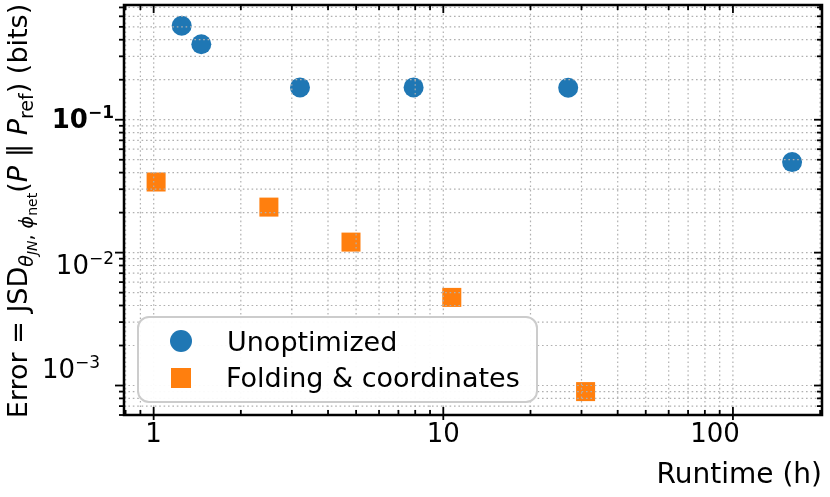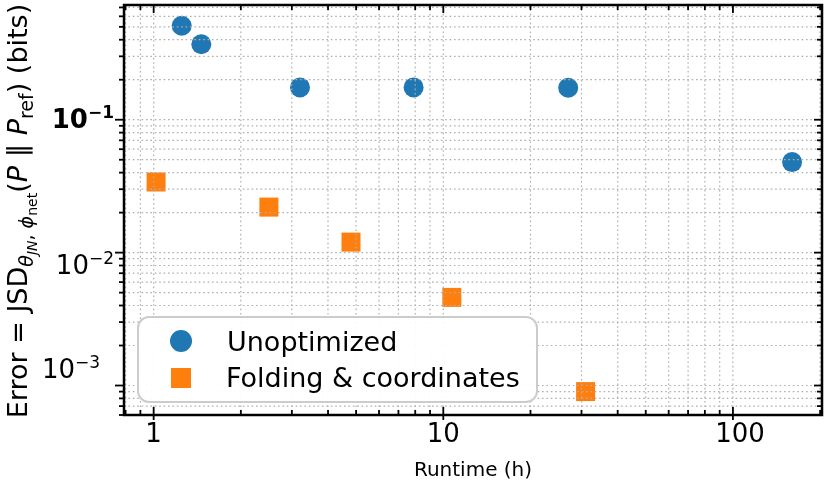--- a/index.html
+++ b/index.html
@@ -3,21 +3,21 @@
 <meta charset="utf-8">
 <style>
   html,body{margin:0;padding:0;background:#fff;}
   .figure{position:relative;width:830px;height:497px;background:#ffffff;
           font-family:"DejaVu Sans",sans-serif;color:#000;overflow:hidden;}
   .plot{position:absolute;left:124px;top:5px;width:698px;height:410px;}
   .plot svg{position:absolute;left:0;top:0;overflow:visible;}
   .xtick{position:absolute;top:419px;font-size:26px;transform:translateX(-50%);line-height:28px;}
   .ytick{position:absolute;left:28px;width:86px;text-align:right;font-size:26px;line-height:32px;}
   .ytick sup{font-size:17px;line-height:0;}
-  .xlabel{position:absolute;left:124px;top:457px;width:698px;text-align:center;font-size:20px;}
+  .xlabel{position:absolute;left:124px;top:457px;width:698px;text-align:right;font-size:28px;}
   .ylabel{position:absolute;left:21px;top:211px;white-space:nowrap;
           transform:translate(-50%,-50%) rotate(-90deg);font-size:27px;}
   .s-n{font-size:27px;}
   .s-i{font-size:27px;font-style:italic;}
   .s-sub{font-size:19px;vertical-align:-6px;}
   .s-sub-i{font-size:19px;vertical-align:-6px;font-style:italic;}
   .s-subsub{font-size:14px;vertical-align:-10px;}
   .s-subsub-i{font-size:14px;vertical-align:-10px;font-style:italic;}
   .legend{position:absolute;left:137px;top:316px;width:401px;height:87px;box-sizing:border-box;
           background:rgba(255,255,255,0.94);border:2px solid #cccccc;border-radius:12px;
@@ -212,21 +212,21 @@
           <line x1="690" y1="247.62394747777367" x2="698" y2="247.62394747777367"></line>
           <line x1="-9" y1="114.73020545511324" x2="0" y2="114.73020545511324"></line>
           <line x1="690" y1="114.73020545511324" x2="698" y2="114.73020545511324"></line>
         </g>
         <rect x="0" y="0" width="698" height="410" fill="none" stroke="#000000" stroke-width="2.5"></rect>
       </svg>
   </div>
 
   <div class="xtick" style="left: 153.652px;">1</div>
   <div class="xtick" style="left: 443.294px;">10</div>
-  <div class="xtick" style="left: 740px;">100</div>
+  <div class="xtick" style="left: 715px;">100</div>
 
   <div class="xlabel">Runtime (h)</div>
 
   <div class="legend">
     <div class="legend-row">
       <span class="swatch circle" style="background: rgb(31, 119, 180);"></span>
       <span class="legend-label">Unoptimized</span>
     </div>
     <div class="legend-row">
       <span class="swatch square" style="background: rgb(255, 127, 14);"></span>

